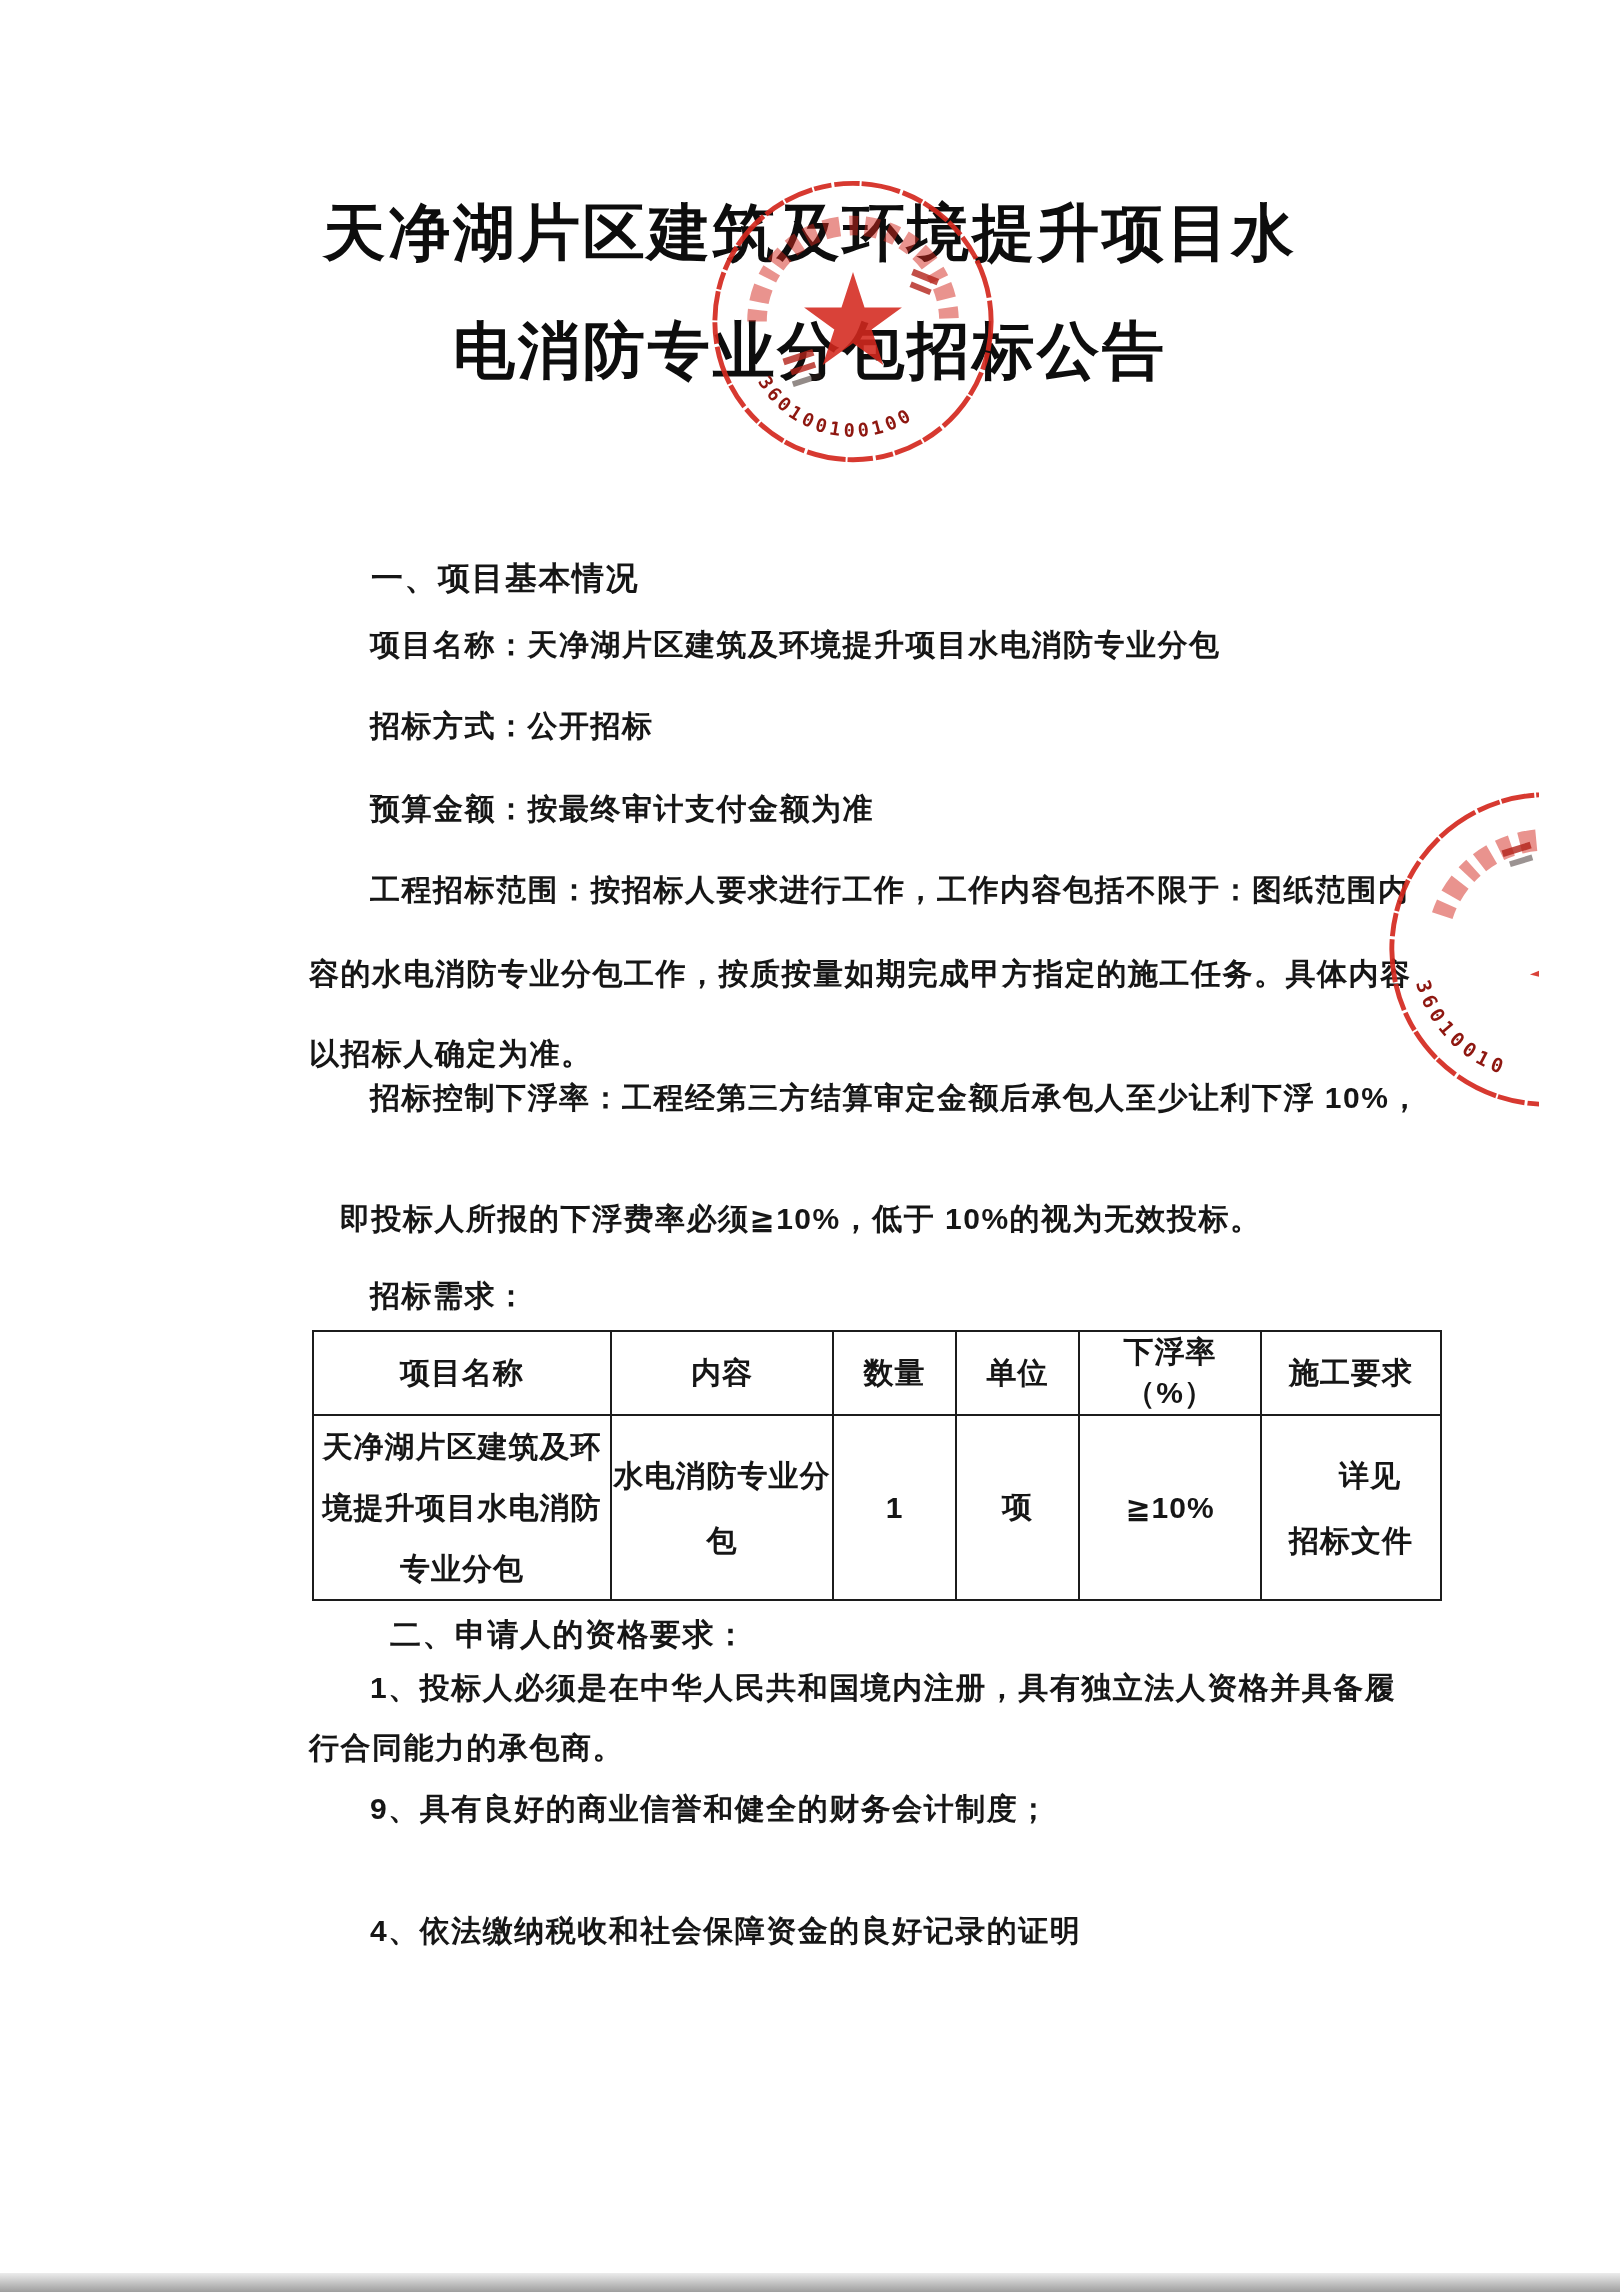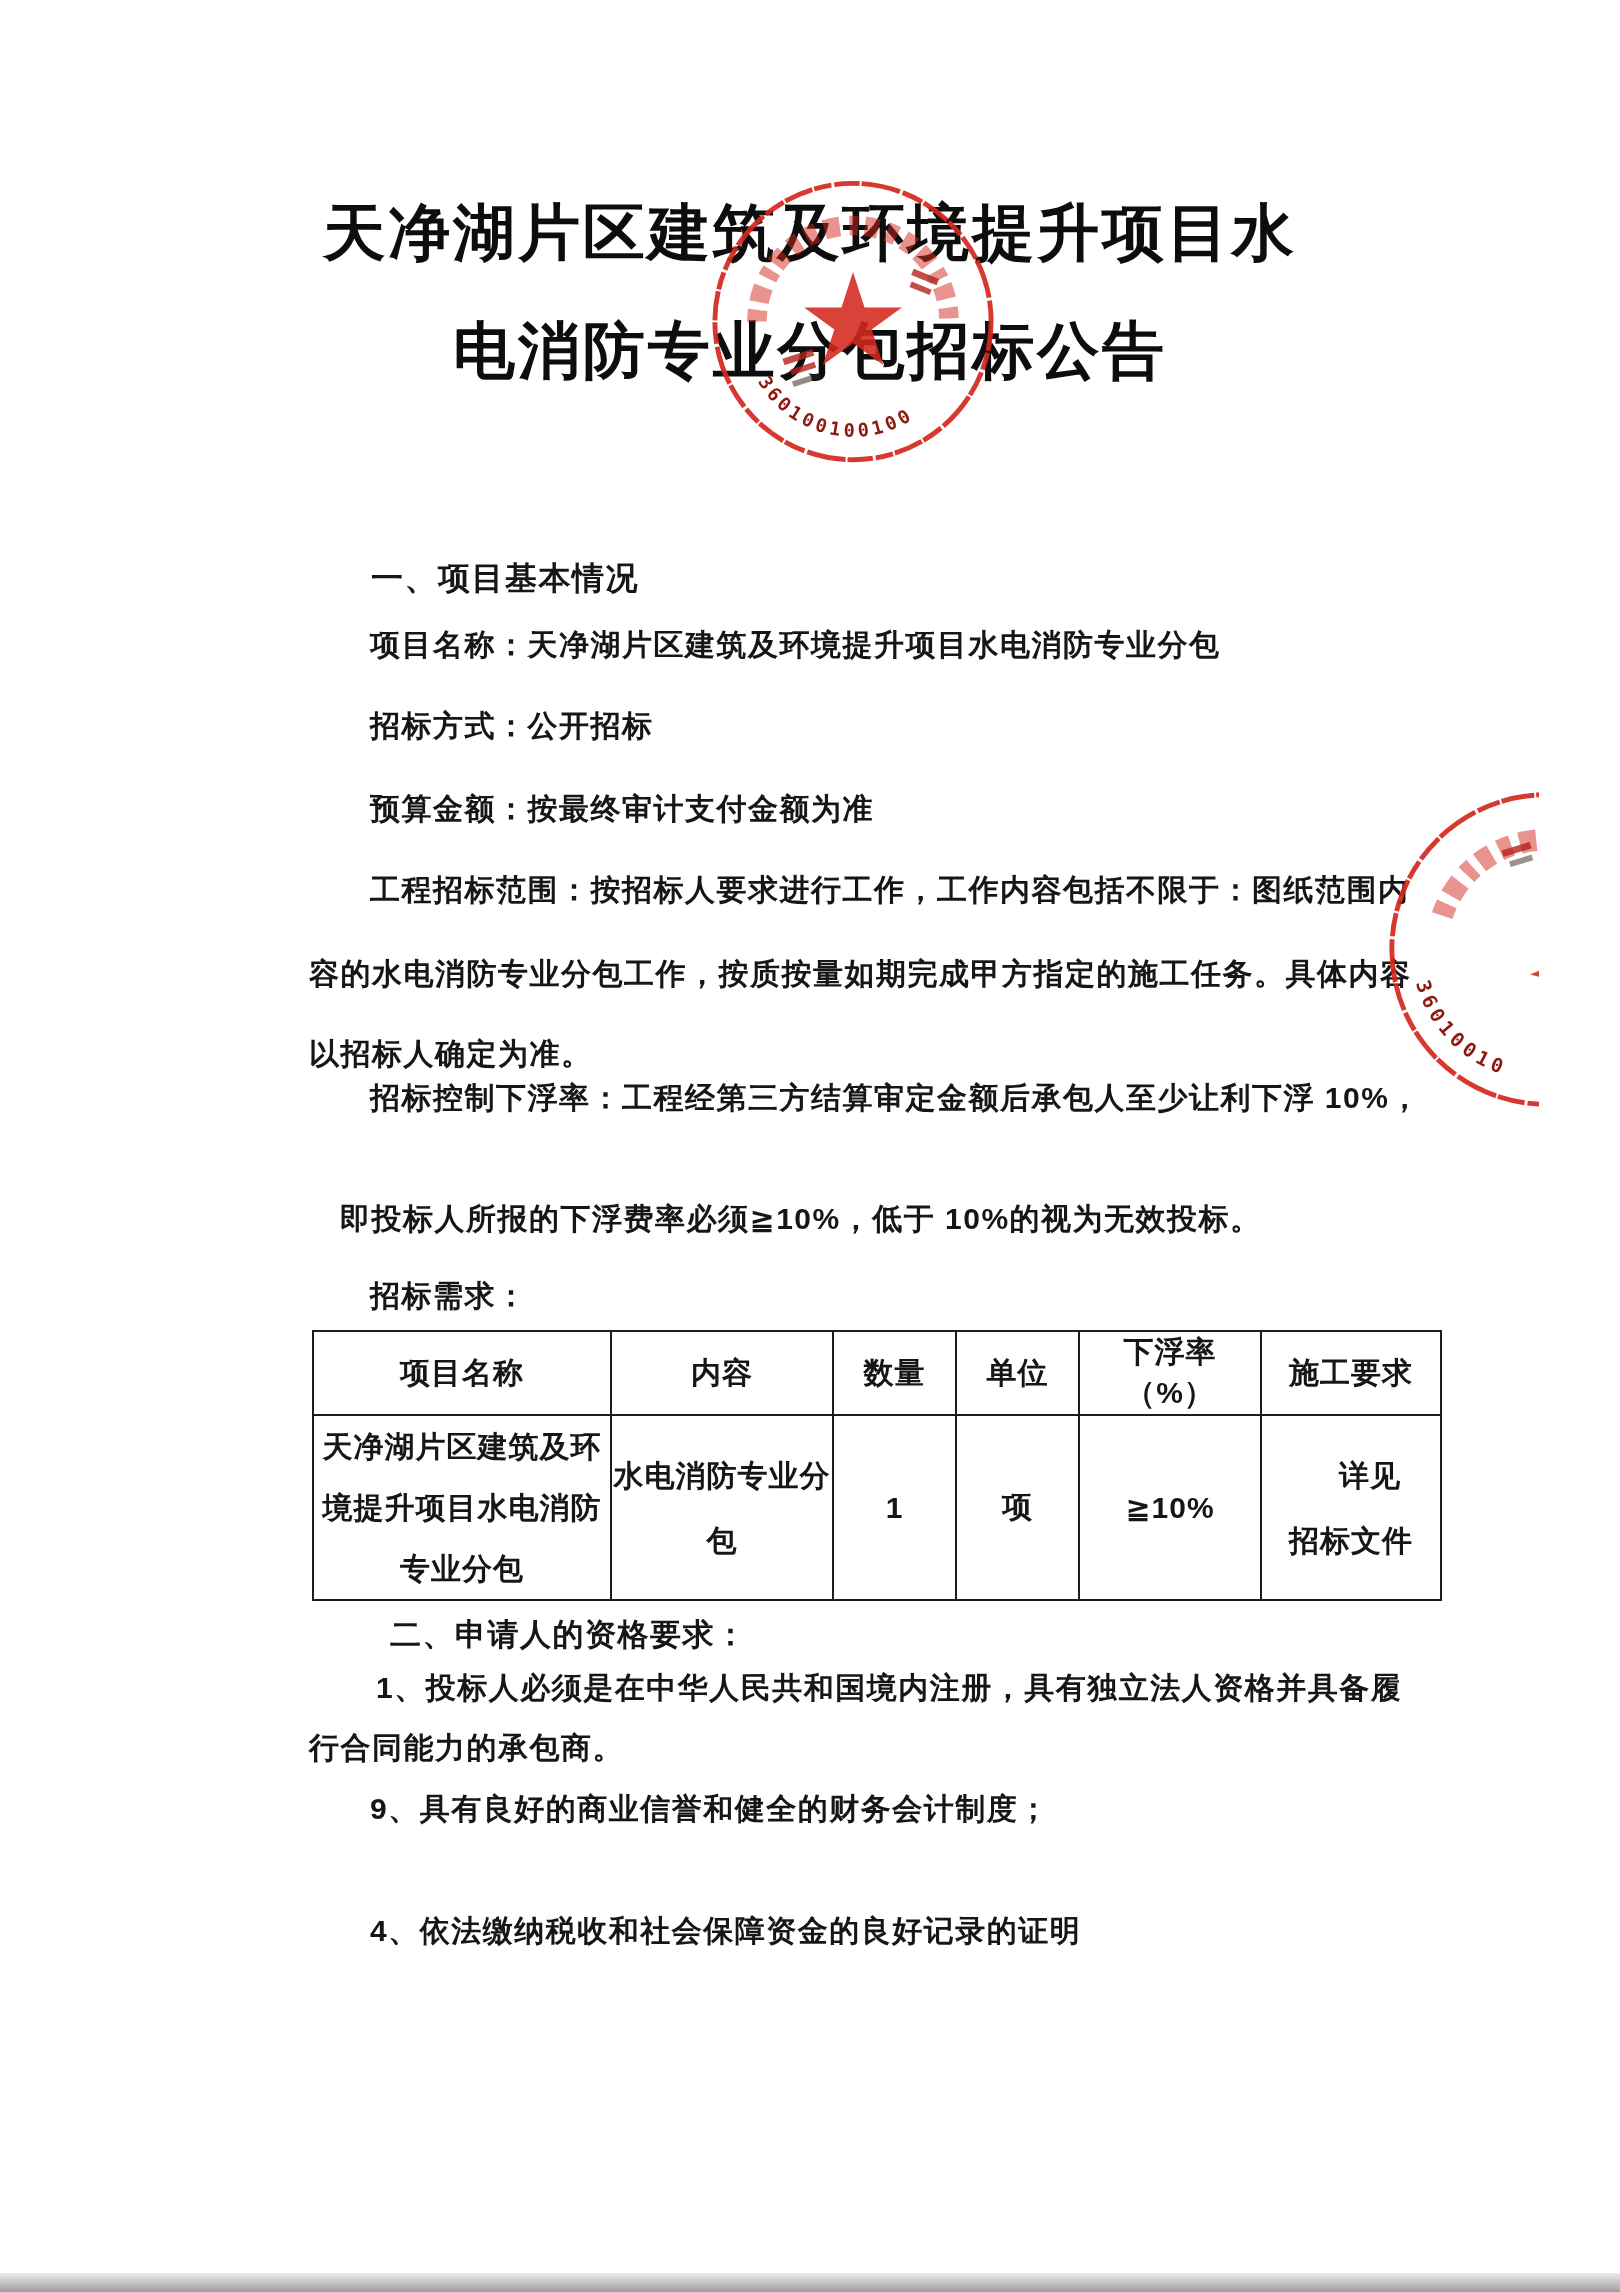--- a/index.html
+++ b/index.html
@@ -157,20 +157,20 @@
       <td>≧10%</td>
       <td>
         <div class="cell-line" style="line-height:65px;padding-left:38px;">详见</div>
         <div class="cell-line" style="line-height:65px;">招标文件</div>
       </td>
     </tr>
   </tbody>
     </table>
 
   <div class="bline" style="left:390px;top:1613px;font-size:31px;">二、申请人的资格要求：</div>
-  <div class="bline" style="left:370px;top:1666px;margin-left:6px;">1、投标人必须是在中华人民共和国境内注册，具有独立法人资格并具备履</div>
+  <div class="bline" style="left:370px;top:1666px;">1、投标人必须是在中华人民共和国境内注册，具有独立法人资格并具备履</div>
   <div class="bline" style="left:309px;top:1726px;">行合同能力的承包商。</div>
   <div class="bline" style="left:370px;top:1787px;">9、具有良好的商业信誉和健全的财务会计制度；</div>
   <div class="bline" style="left:370px;top:1909px;">4、依法缴纳税收和社会保障资金的良好记录的证明</div>
 
   <div class="bottom-scan-edge"></div>
 </div>
 
 
 </body></html>

